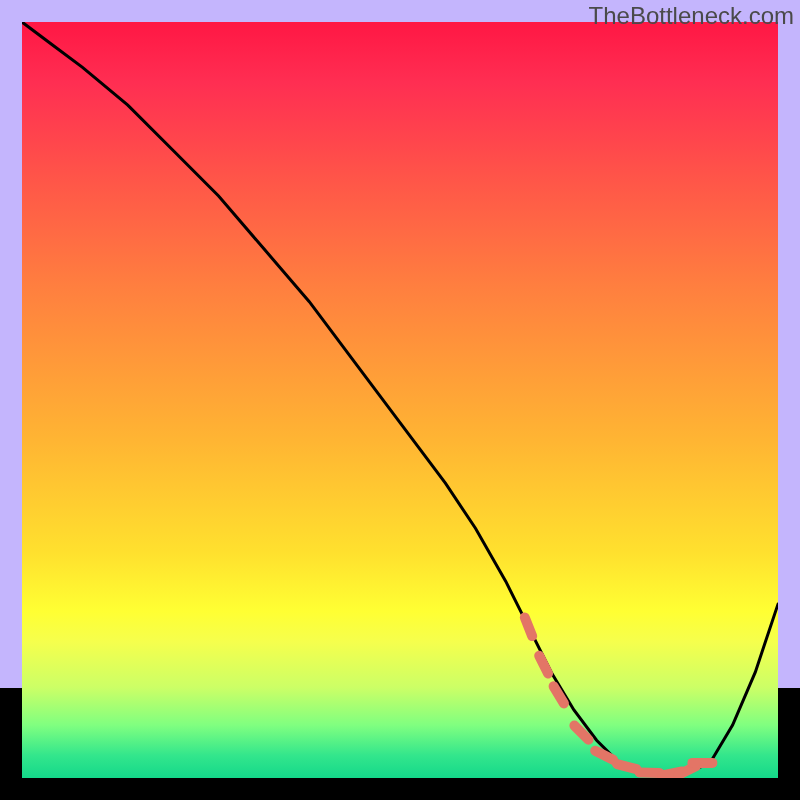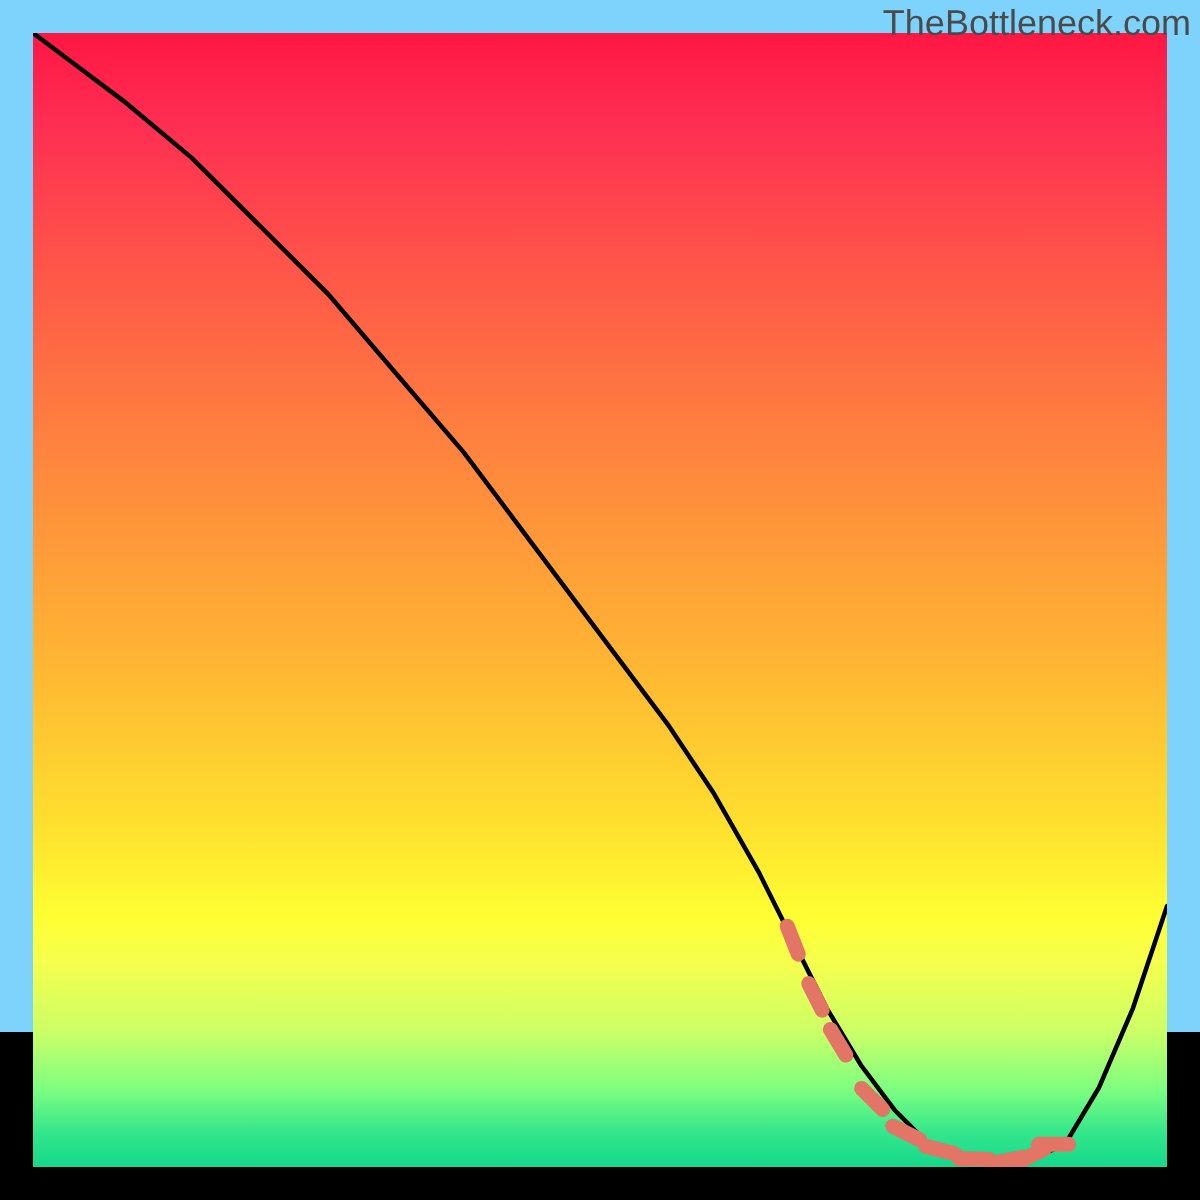--- a/index.html
+++ b/index.html
@@ -1,21 +1,21 @@
 <!DOCTYPE html>
 <html><head>
 <meta charset="utf-8">
 <style>
   * { margin: 0; padding: 0; box-sizing: border-box; }
   html, body { width: 800px; height: 800px; overflow: hidden; background: #000; }
   .container {
     position: relative;
     width: 800px;
     height: 688px;
-    background: #7dd3fc;
+    background: #c4b5fd;
   }
   .watermark {
     position: absolute;
     top: 2px;
     right: 6px;
     color: #4a4a4a;
     font-family: Arial, Helvetica, sans-serif;
     font-size: 24px;
     font-weight: 500;
     z-index: 10;

